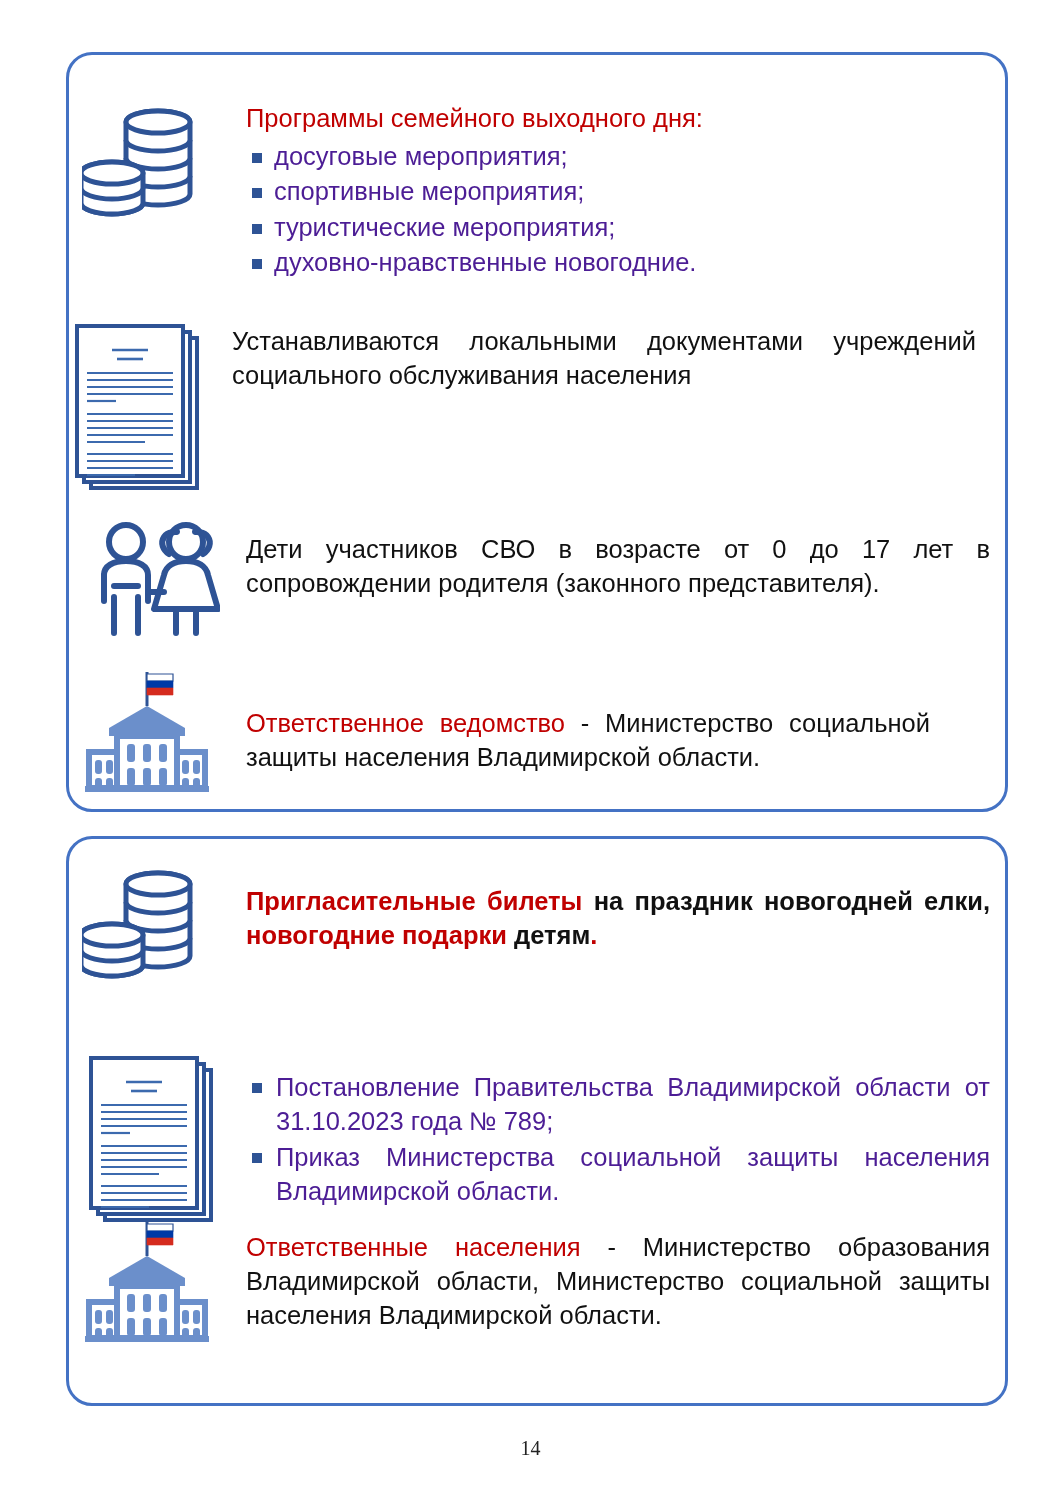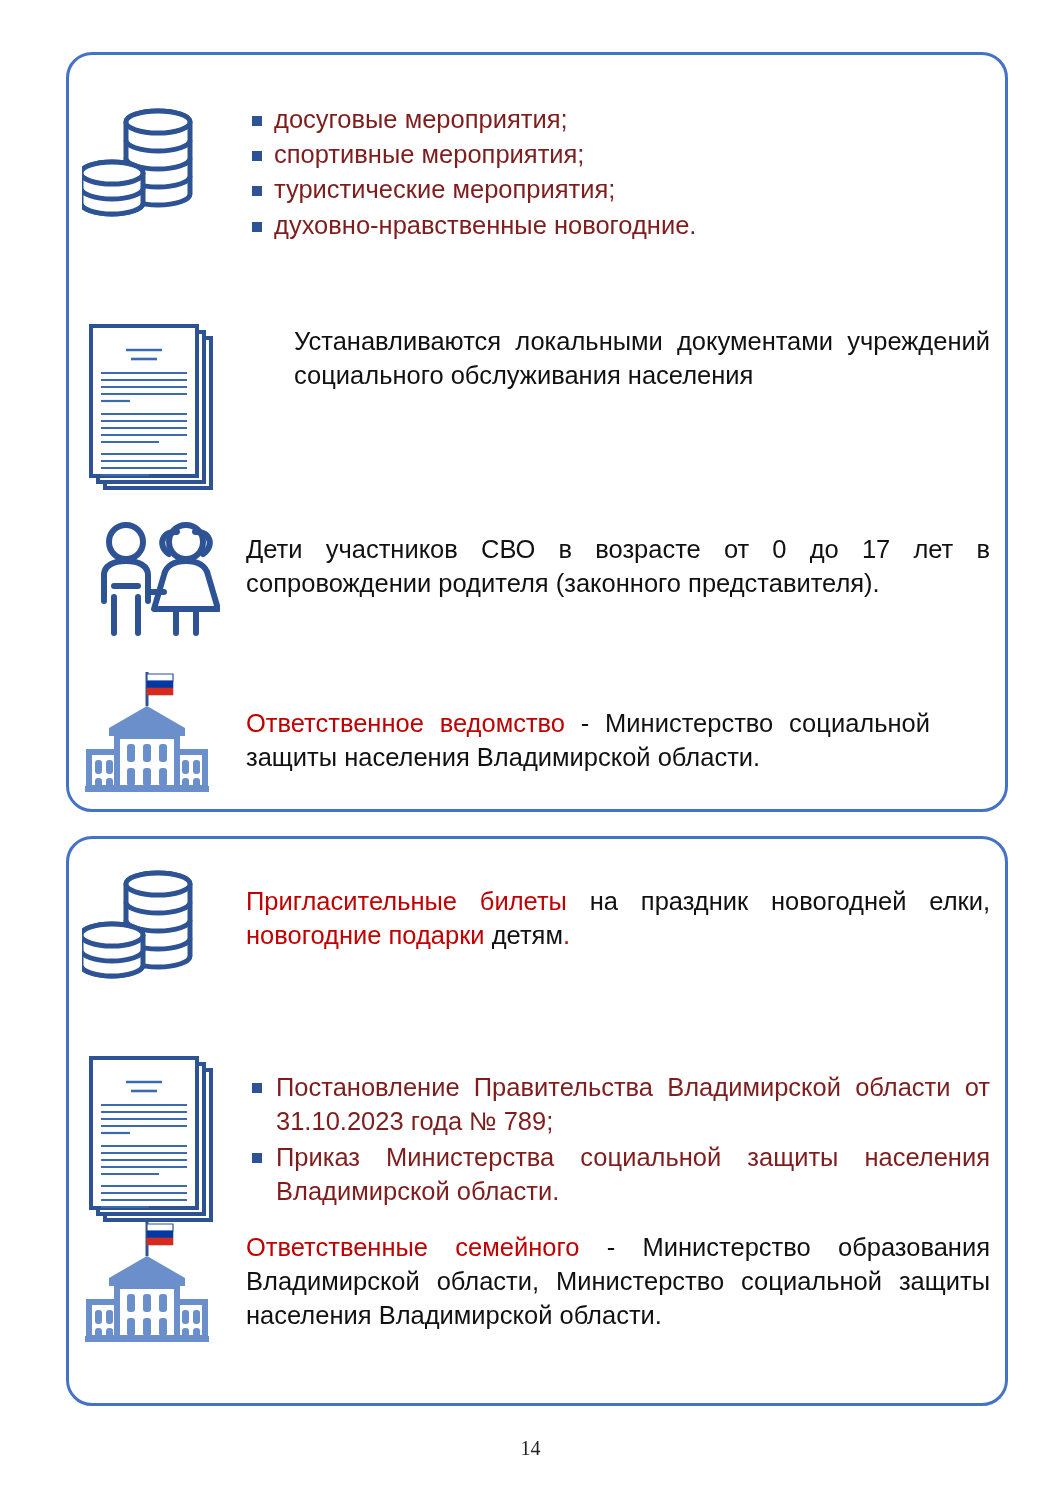--- a/index.html
+++ b/index.html
@@ -65,21 +65,21 @@
   ul.bullets {
     list-style: none;
     margin: 0;
     padding: 0;
   }
   ul.bullets > li {
     position: relative;
     padding-left: 28px;
     font-size: 25.5px;
     line-height: 1.38;
-    color: #7f1d1d;
+    color: #4c1d95;
     margin: 0;
   }
   ul.bullets > li::before {
     content: "";
     position: absolute;
     left: 6px;
     top: 14px;
     width: 10px;
     height: 10px;
     background: #2E5395;
@@ -109,25 +109,25 @@
     right: 0;
     top: 1437px;
     text-align: center;
     font-size: 20px;
     color: #222222;
     font-family: "Liberation Serif", serif;
   }
 
   
   #row-programs   { top: 100px;  left: 66px; width: 942px; }
-  #row-local-docs { top: 312px;  left: 66px; width: 942px; gap: 48px; }
+  #row-local-docs { top: 312px;  left: 52px; width: 942px; }
   #row-children   { top: 514px;  left: 66px; width: 942px; }
   #row-ministry   { top: 660px;  left: 66px; width: 882px; }
 
-  #row-tickets    { top: 862px;  left: 66px; width: 942px; }
+  #row-tickets    { top: 862px;  left: 66px; width: 942px; font-weight: bold; }
   #row-legal      { top: 1048px; left: 66px; width: 942px; justify-content: space-between; }
   #row-ministries { top: 1210px; left: 66px; width: 942px; }
 
   #row-programs   .text-cell { padding-top: 2px; }
   #row-local-docs .text-cell { padding-top: 12px; }
   #row-children   .text-cell { padding-top: 18px; }
   #row-ministry   .text-cell { padding-top: 46px; }
   #row-tickets    .text-cell { padding-top: 22px; }
   #row-legal      .text-cell { padding-top: 22px; }
   #row-ministries .text-cell { padding-top: 20px; }
@@ -159,20 +159,21 @@
             <path d="M44 76c0 6 14 11 32 11s32-5 32-11"></path>
             <path d="M30 62c17 0 31 5 31 11v30c0 6-14 11-31 11s-31-5-31-11V73c0-6 14-11 31-11z" fill="#fff"></path>
             <ellipse cx="30" cy="73" rx="31" ry="11"></ellipse>
             <path d="M-1 88c0 6 14 11 31 11s31-5 31-11"></path>
             <path d="M-1 103c0 6 14 11 31 11s31-5 31-11"></path>
           </g>
         </svg>
       </span>
     </div>
     <div class="text-cell">
+      <div class="headline">Программы семейного выходного дня:</div>
       <ul class="bullets">
         <li>досуговые мероприятия;</li>
         <li>спортивные мероприятия;</li>
         <li>туристические мероприятия;</li>
         <li>духовно-нравственные новогодние.</li>
       </ul>
     </div>
   </div>
 
   <div class="row" id="row-local-docs">
@@ -377,19 +378,19 @@
             <rect x="25" y="112" width="7" height="10" rx="3"></rect>
             <rect x="101" y="94" width="7" height="14" rx="3"></rect>
             <rect x="112" y="94" width="7" height="14" rx="3"></rect>
             <rect x="101" y="112" width="7" height="10" rx="3"></rect>
             <rect x="112" y="112" width="7" height="10" rx="3"></rect>
           </g>
         </svg>
       </span>
     </div>
     <div class="text-cell">
-      <p class="para"><span class="red">Ответственные семейного</span><span> - Министерство образования Владимирской области, Министерство социальной защиты населения Владимирской области.</span></p>
+      <p class="para"><span class="red">Ответственные населения</span><span> - Министерство образования Владимирской области, Министерство социальной защиты населения Владимирской области.</span></p>
     </div>
   </div>
 
   <div class="pagenum">14</div>
 
 </div>
 
 </body></html>

